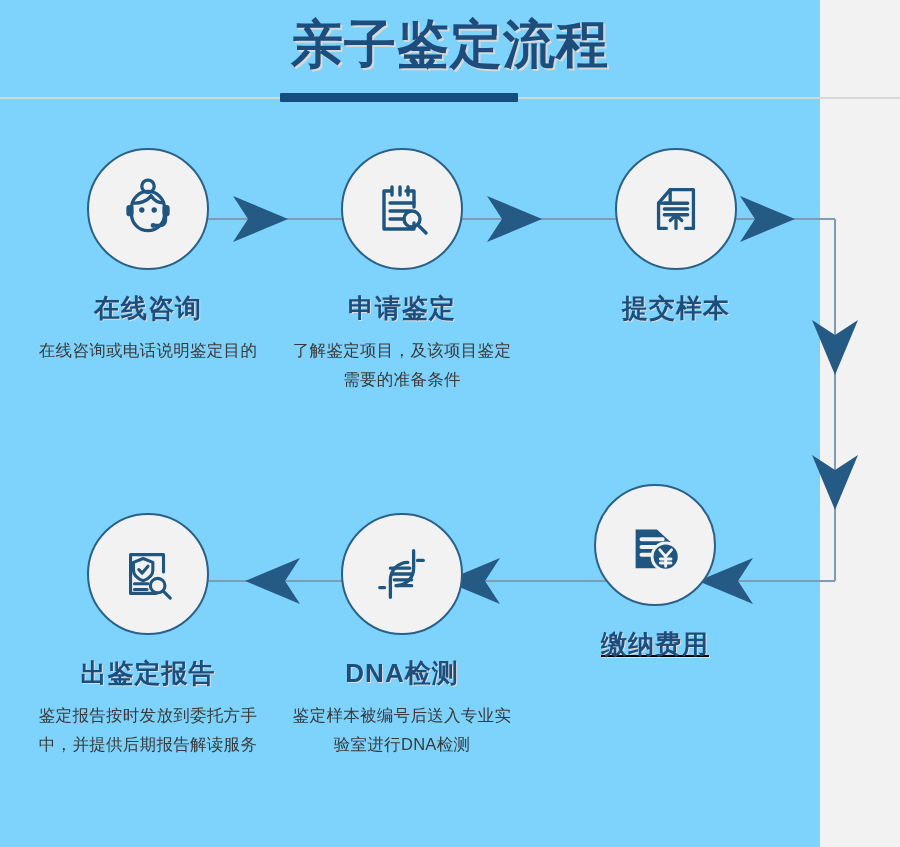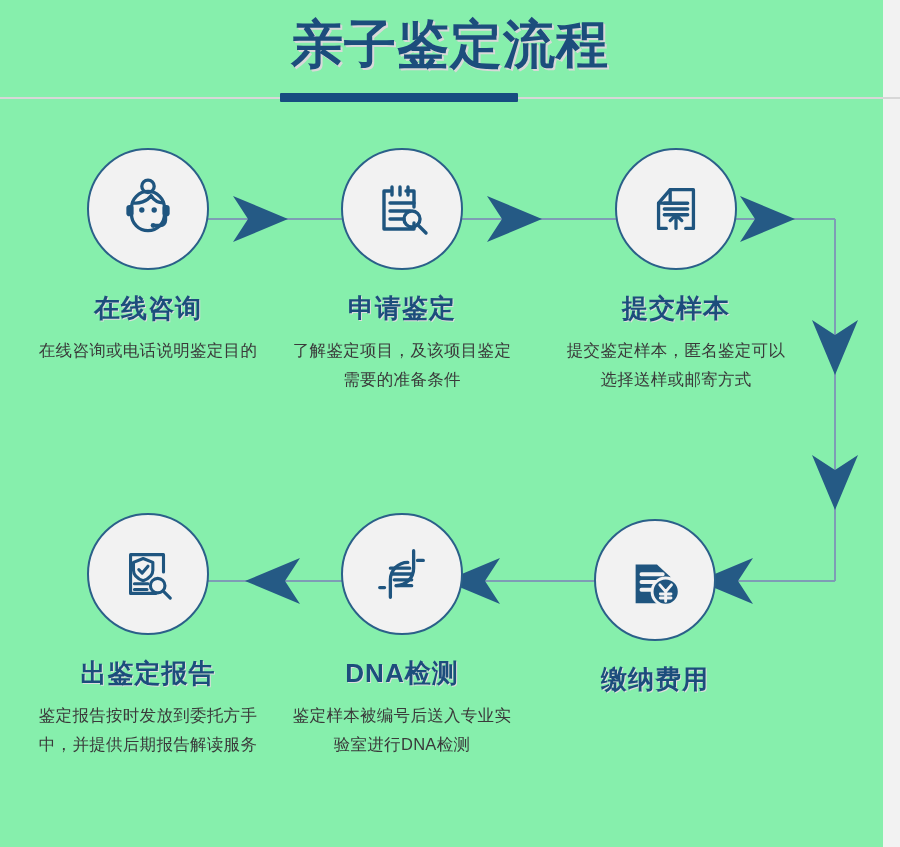--- a/index.html
+++ b/index.html
@@ -8,23 +8,23 @@
   }
   body {
     width: 900px;
     height: 847px;
     background: #f2f2f2;
     font-family: "Liberation Sans", "DejaVu Sans", sans-serif;
     overflow: hidden;
   }
   #page {
     position: relative;
-    width: 883px;
+    width: 820px;
     height: 847px;
-    background: #86efac;
+    background: #7dd3fc;
   }
 
   
   .header {
     position: absolute;
     left: 0; top: 0;
     width: 900px;
     height: 104px;
   }
   .title {
@@ -102,21 +102,21 @@
     letter-spacing: 0.3px;
   }
 
   
   #step-1 { left: 18px;  top: 148px; }
   #step-2 { left: 272px; top: 148px; }
   #step-3 { left: 546px; top: 148px; }
   
   #step-4 { left: 18px;  top: 513px; }
   #step-5 { left: 272px; top: 513px; }
-  #step-6 { left: 525px; top: 519px; }
+  #step-6 { left: 525px; top: 484px; text-decoration: underline; }
 </style>
 </head>
 <body>
 
 <div id="page">
 
   <div class="header">
     <div class="title">亲子鉴定流程</div>
     <div class="divider-line"></div>
     <div class="divider-bar"></div>
@@ -188,21 +188,20 @@
       <span>
         <svg width="62" height="62" viewBox="0 0 64 64" fill="none" stroke="#1f557f" stroke-width="3.4" stroke-linecap="round" stroke-linejoin="round">
           <path d="M14 52 v-26 L26 12 h24 v40 h-8 M22 52 h-8"></path>
           <path d="M26 12 v14 h-12"></path>
           <path d="M20 26 h24 M20 32 h24 M20 38 h24" stroke-width="3.6"></path>
           <path d="M32 52 v-14 M32 38 l-6 6 M32 38 l6 6"></path>
         </svg>
       </span>
     </div>
     <div class="step-title">提交样本</div>
-    <div class="step-desc">提交鉴定样本，匿名鉴定可以选择送样或邮寄方式</div>
   </div>
 
   <div class="step" id="step-4">
     <div class="circle">
       <span>
         <svg width="62" height="62" viewBox="0 0 64 64" fill="none" stroke="#1f557f" stroke-width="3.2" stroke-linecap="round" stroke-linejoin="round">
           <path d="M48 30 V12 H14 v40 h26"></path>
           <path d="M27 16 l10 4 v8 c0 6 -5 9 -10 11 c-5 -2 -10 -5 -10 -11 v-8 z"></path>
           <path d="M22.5 27.5 l3.5 3.5 l6 -7"></path>
           <path d="M18 42 h14 M18 48 h13"></path>

